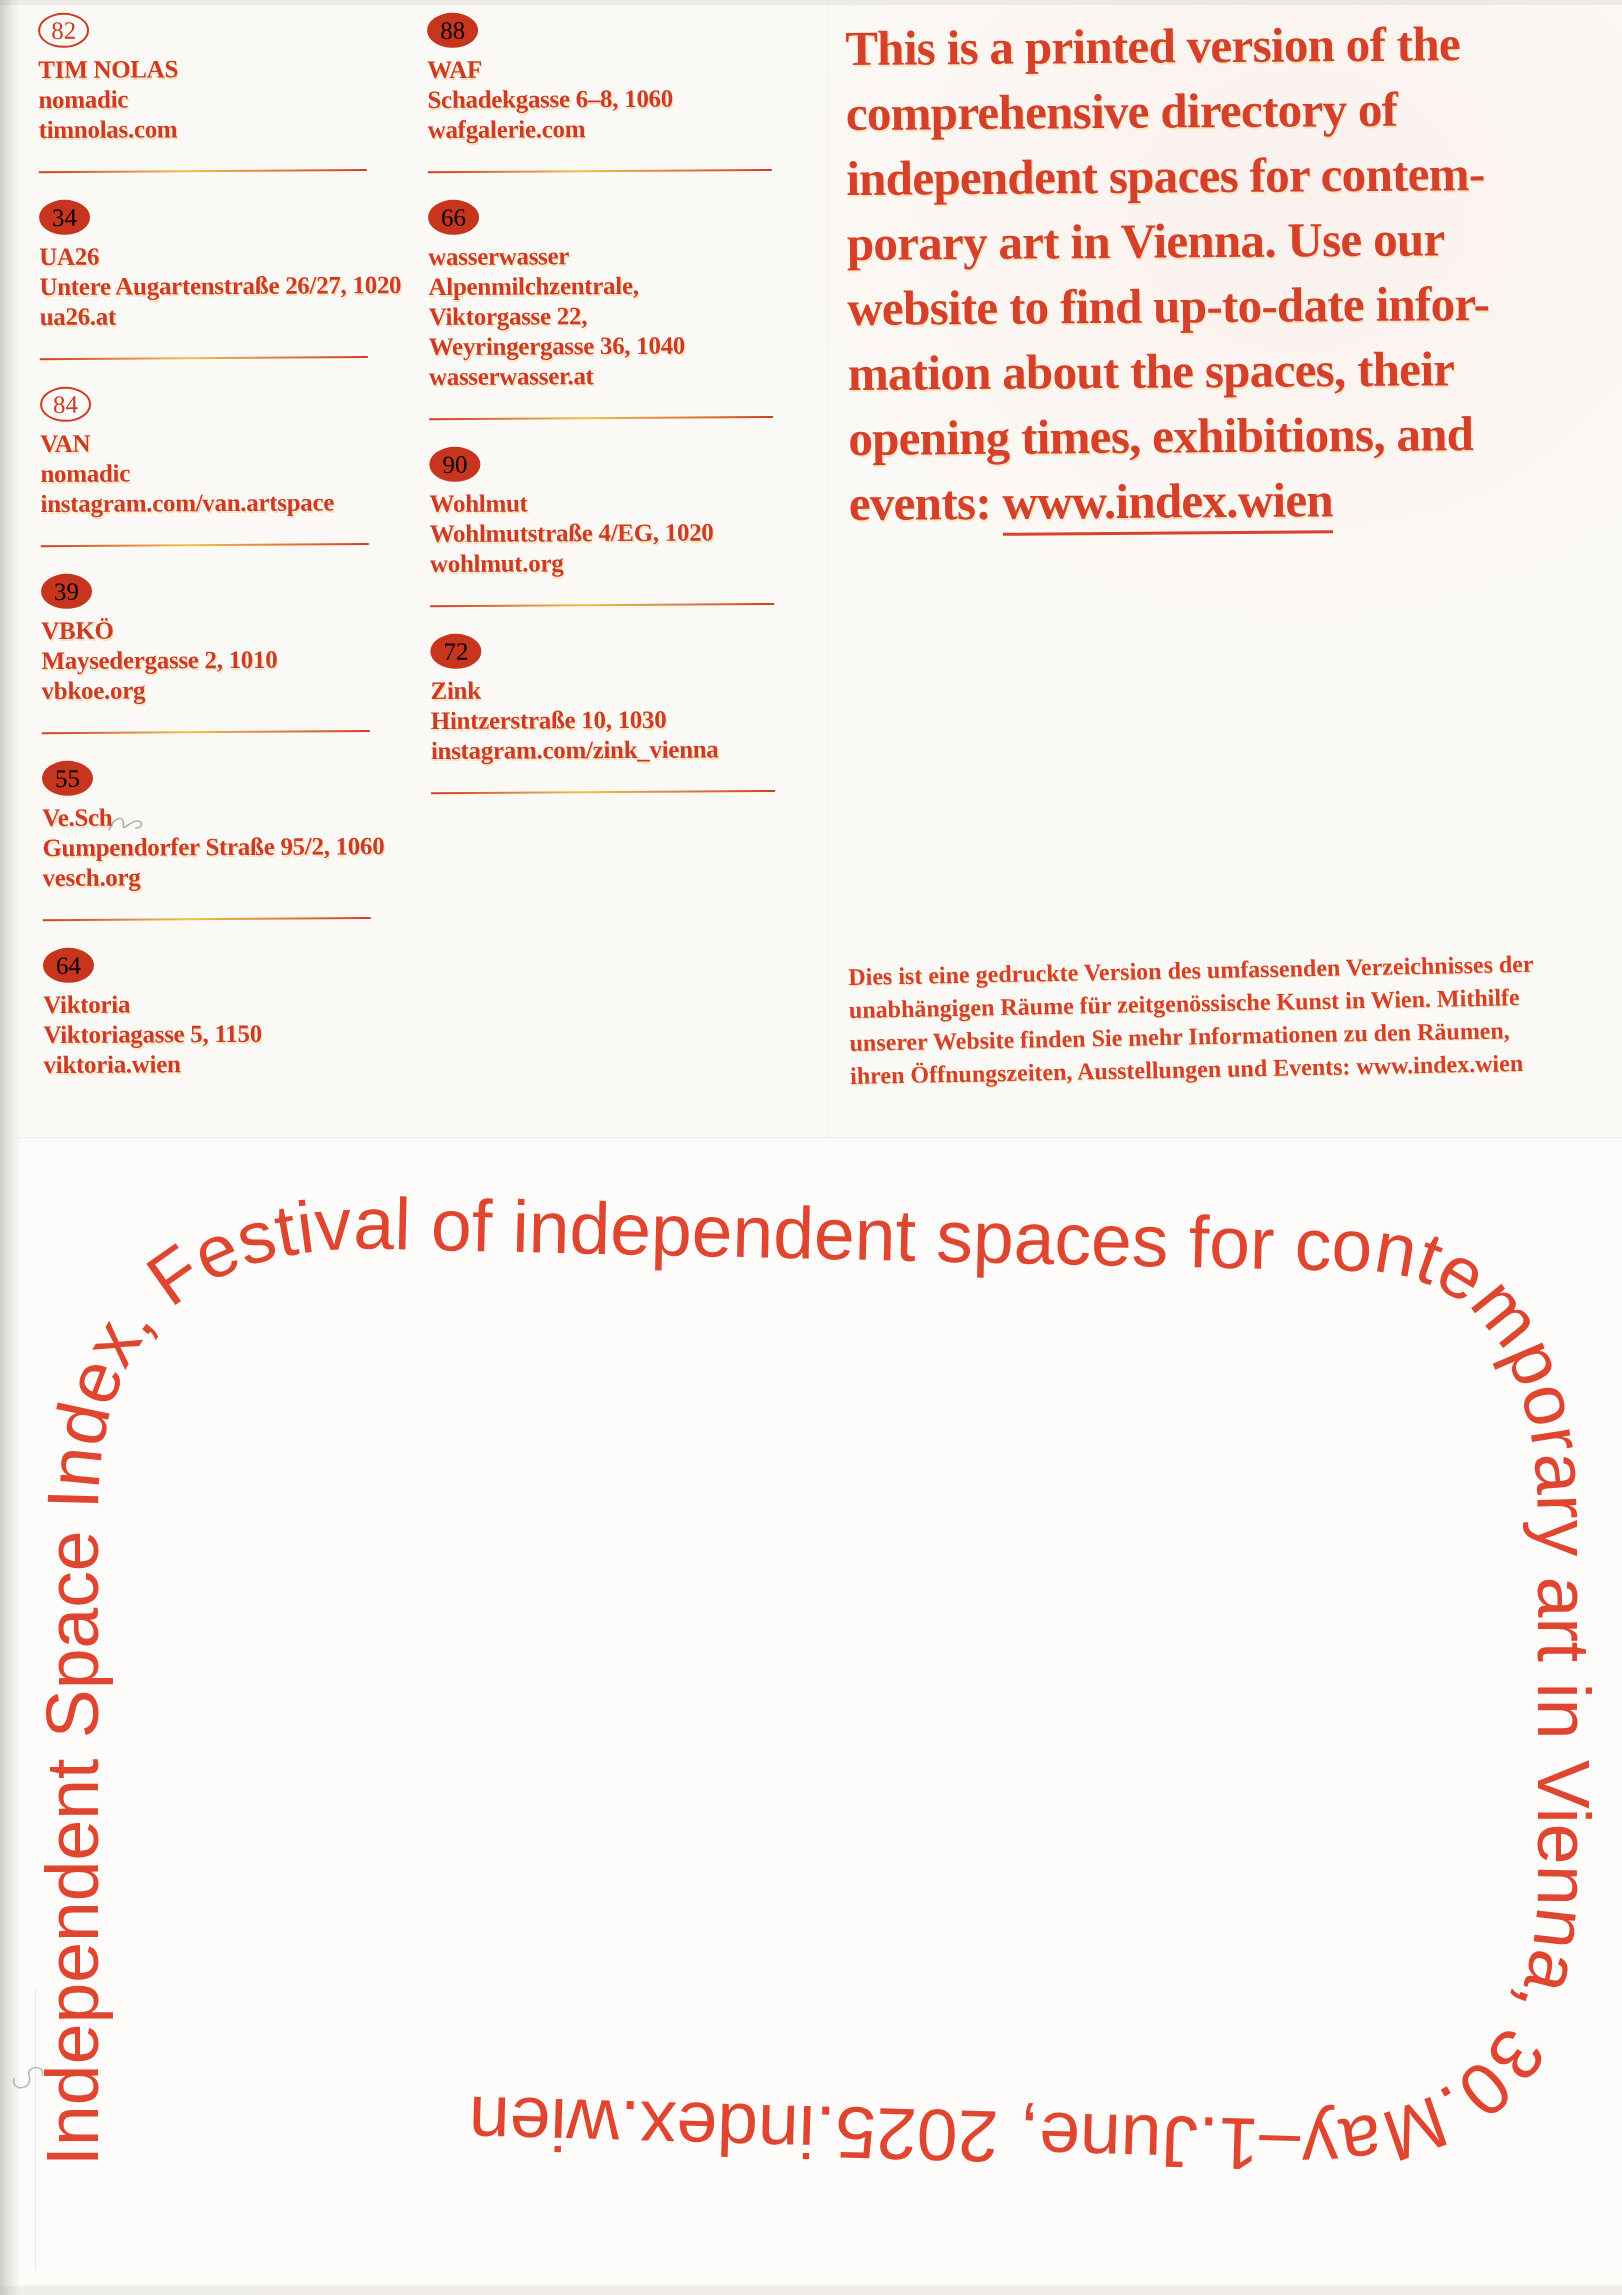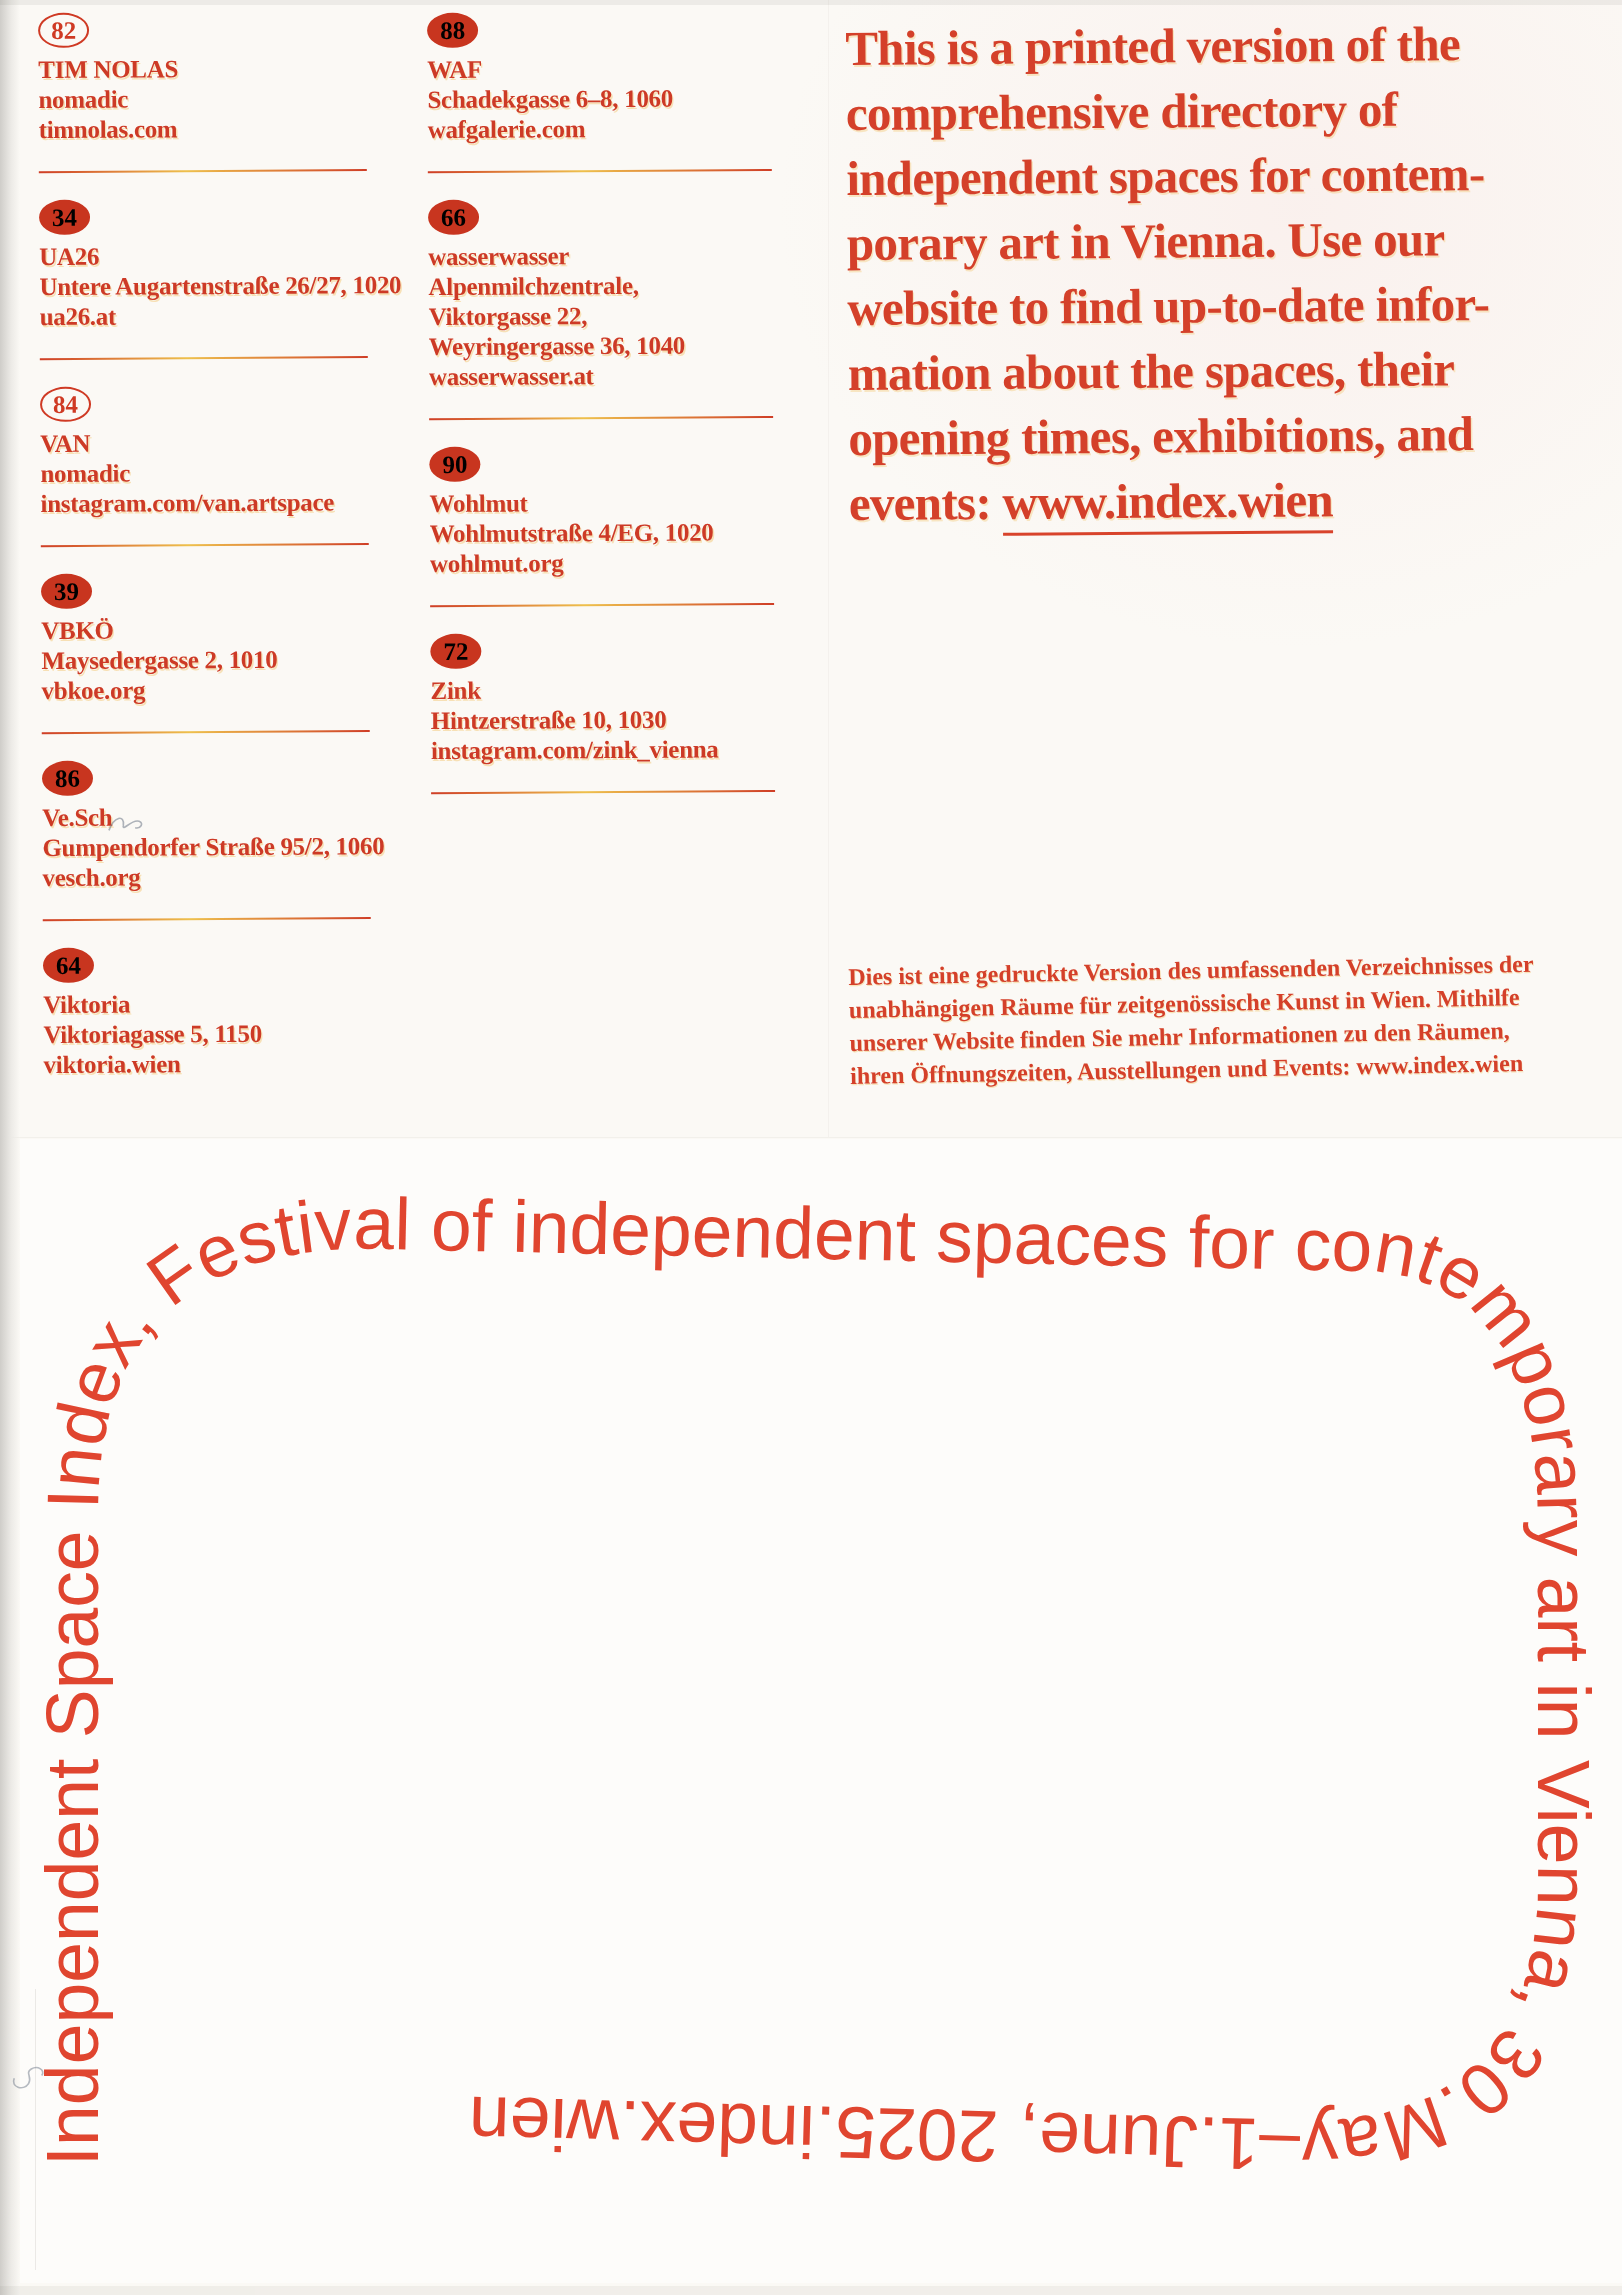--- a/index.html
+++ b/index.html
@@ -21,21 +21,21 @@
   .bottom-panel{position:absolute;left:19.6px;top:1139px;right:0;bottom:11.8px;background:#fdfcfa;}
 
   
   .col{position:absolute;top:13px;transform:rotate(-0.3deg);transform-origin:left top;}
   .col1{left:38px;width:335px;}
   .col2{left:427px;width:351px;}
   .entry{display:block;}
   .badge{
     box-sizing:border-box;min-width:51px;height:35px;border-radius:50%;
     display:inline-flex;align-items:center;justify-content:center;
-    font-weight:bold;font-size:25px;padding:0 6.5px;margin-bottom:6.5px;
+    font-weight:normal;font-size:25px;padding:0 6.5px;margin-bottom:6.5px;
   }
   .badge.fill{background:#c8351f;color:#000000;text-shadow:none;}
   .badge.outline{border:2.6px solid #cf3a24;color:#cf3a24;background:transparent;}
   .entry .line{
     font-weight:bold;font-size:25px;line-height:30px;color:#cd3a26;
     white-space:nowrap;letter-spacing:-0.3px;
     text-shadow:1.3px 2px 0 rgba(242,185,75,0.38);
   }
   .divider{height:2px;margin:26px 0 27.5px 0;width:98%;
     background:linear-gradient(90deg,#cf3e26,#eec04c 45%,#cf3e26);
@@ -82,21 +82,21 @@
 
   <section class="col col1" id="col1">
       <article class="entry"><div class="badge outline">82</div><div class="line name">TIM NOLAS</div><div class="line addr">nomadic</div><div class="line url">timnolas.com</div></article>
       <div class="divider"></div>
       <article class="entry"><div class="badge fill">34</div><div class="line name">UA26</div><div class="line addr">Untere Augartenstraße 26/27, 1020</div><div class="line url">ua26.at</div></article>
       <div class="divider"></div>
       <article class="entry"><div class="badge outline">84</div><div class="line name">VAN</div><div class="line addr">nomadic</div><div class="line url">instagram.com/van.artspace</div></article>
       <div class="divider"></div>
       <article class="entry"><div class="badge fill">39</div><div class="line name">VBKÖ</div><div class="line addr">Maysedergasse 2, 1010</div><div class="line url">vbkoe.org</div></article>
       <div class="divider"></div>
-      <article class="entry"><div class="badge fill">86</div><div class="line name">Ve.Sch</div><div class="line addr">Gumpendorfer Straße 95/2, 1060</div><div class="line url">vesch.org</div></article>
+      <article class="entry"><div class="badge fill">55</div><div class="line name">Ve.Sch</div><div class="line addr">Gumpendorfer Straße 95/2, 1060</div><div class="line url">vesch.org</div></article>
       <div class="divider"></div>
       <article class="entry"><div class="badge fill">64</div><div class="line name">Viktoria</div><div class="line addr">Viktoriagasse 5, 1150</div><div class="line url">viktoria.wien</div></article>
     </section>
   <section class="col col2" id="col2">
       <article class="entry"><div class="badge fill">88</div><div class="line name">WAF</div><div class="line addr">Schadekgasse 6–8, 1060</div><div class="line url">wafgalerie.com</div></article>
       <div class="divider"></div>
       <article class="entry"><div class="badge fill">66</div><div class="line name">wasserwasser</div><div class="line addr">Alpenmilchzentrale,</div><div class="line addr">Viktorgasse 22,</div><div class="line addr">Weyringergasse 36, 1040</div><div class="line url">wasserwasser.at</div></article>
       <div class="divider"></div>
       <article class="entry"><div class="badge fill">90</div><div class="line name">Wohlmut</div><div class="line addr">Wohlmutstraße 4/EG, 1020</div><div class="line url">wohlmut.org</div></article>
       <div class="divider"></div>

